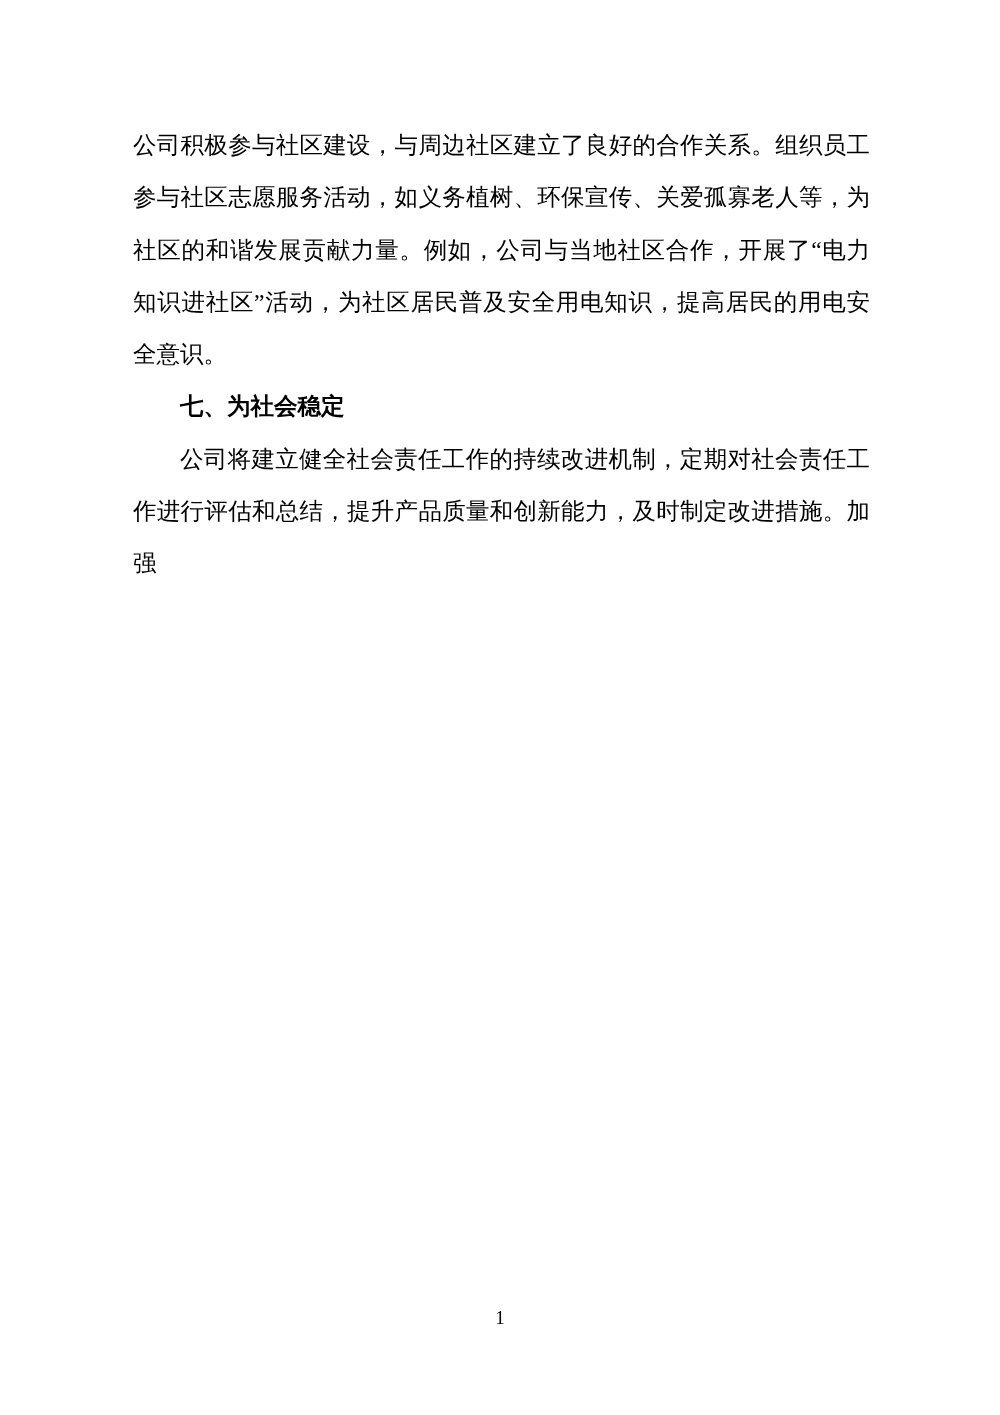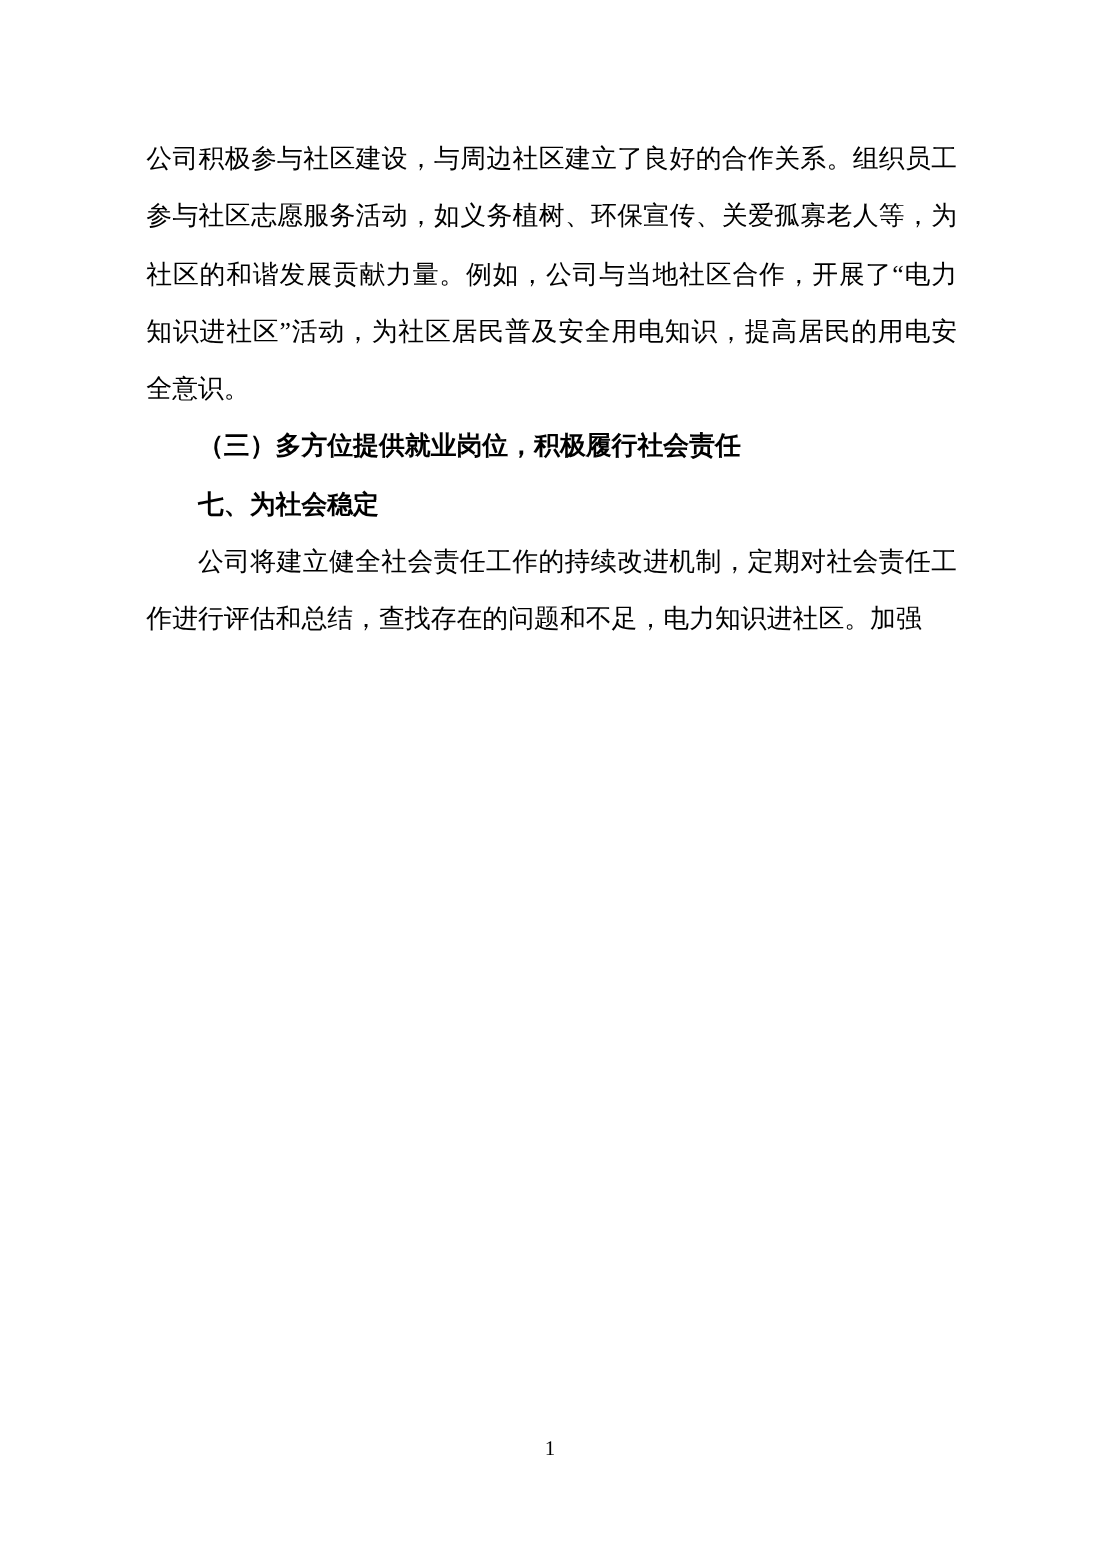--- a/index.html
+++ b/index.html
@@ -57,21 +57,20 @@
     color: #000000;
     font-family: "Liberation Serif", "DejaVu Serif", serif;
   }
 </style>
 </head>
 <body>
 
 <div class="page">
   <div class="content">
     <p class="no-indent">公司积极参与社区建设，与周边社区建立了良好的合作关系。组织员工参与社区志愿服务活动，如义务植树、环保宣传、关爱孤寡老人等，为社区的和谐发展贡献力量。例如，公司与当地社区合作，开展了“电力知识进社区”活动，为社区居民普及安全用电知识，提高居民的用电安全意识。</p>
-    <p class="heading">（三）多方位提供就业岗位，积极履行社会责任</p>
     <p class="heading">七、为社会稳定</p>
-    <p class="indent">公司将建立健全社会责任工作的持续改进机制，定期对社会责任工作进行评估和总结，查找存在的问题和不足，电力知识进社区。加强</p>
+    <p class="indent">公司将建立健全社会责任工作的持续改进机制，定期对社会责任工作进行评估和总结，提升产品质量和创新能力，及时制定改进措施。加强</p>
   </div>
 
   <div class="footer">
     <span class="page-number">1</span>
   </div>
 </div>
 
 </body></html>

